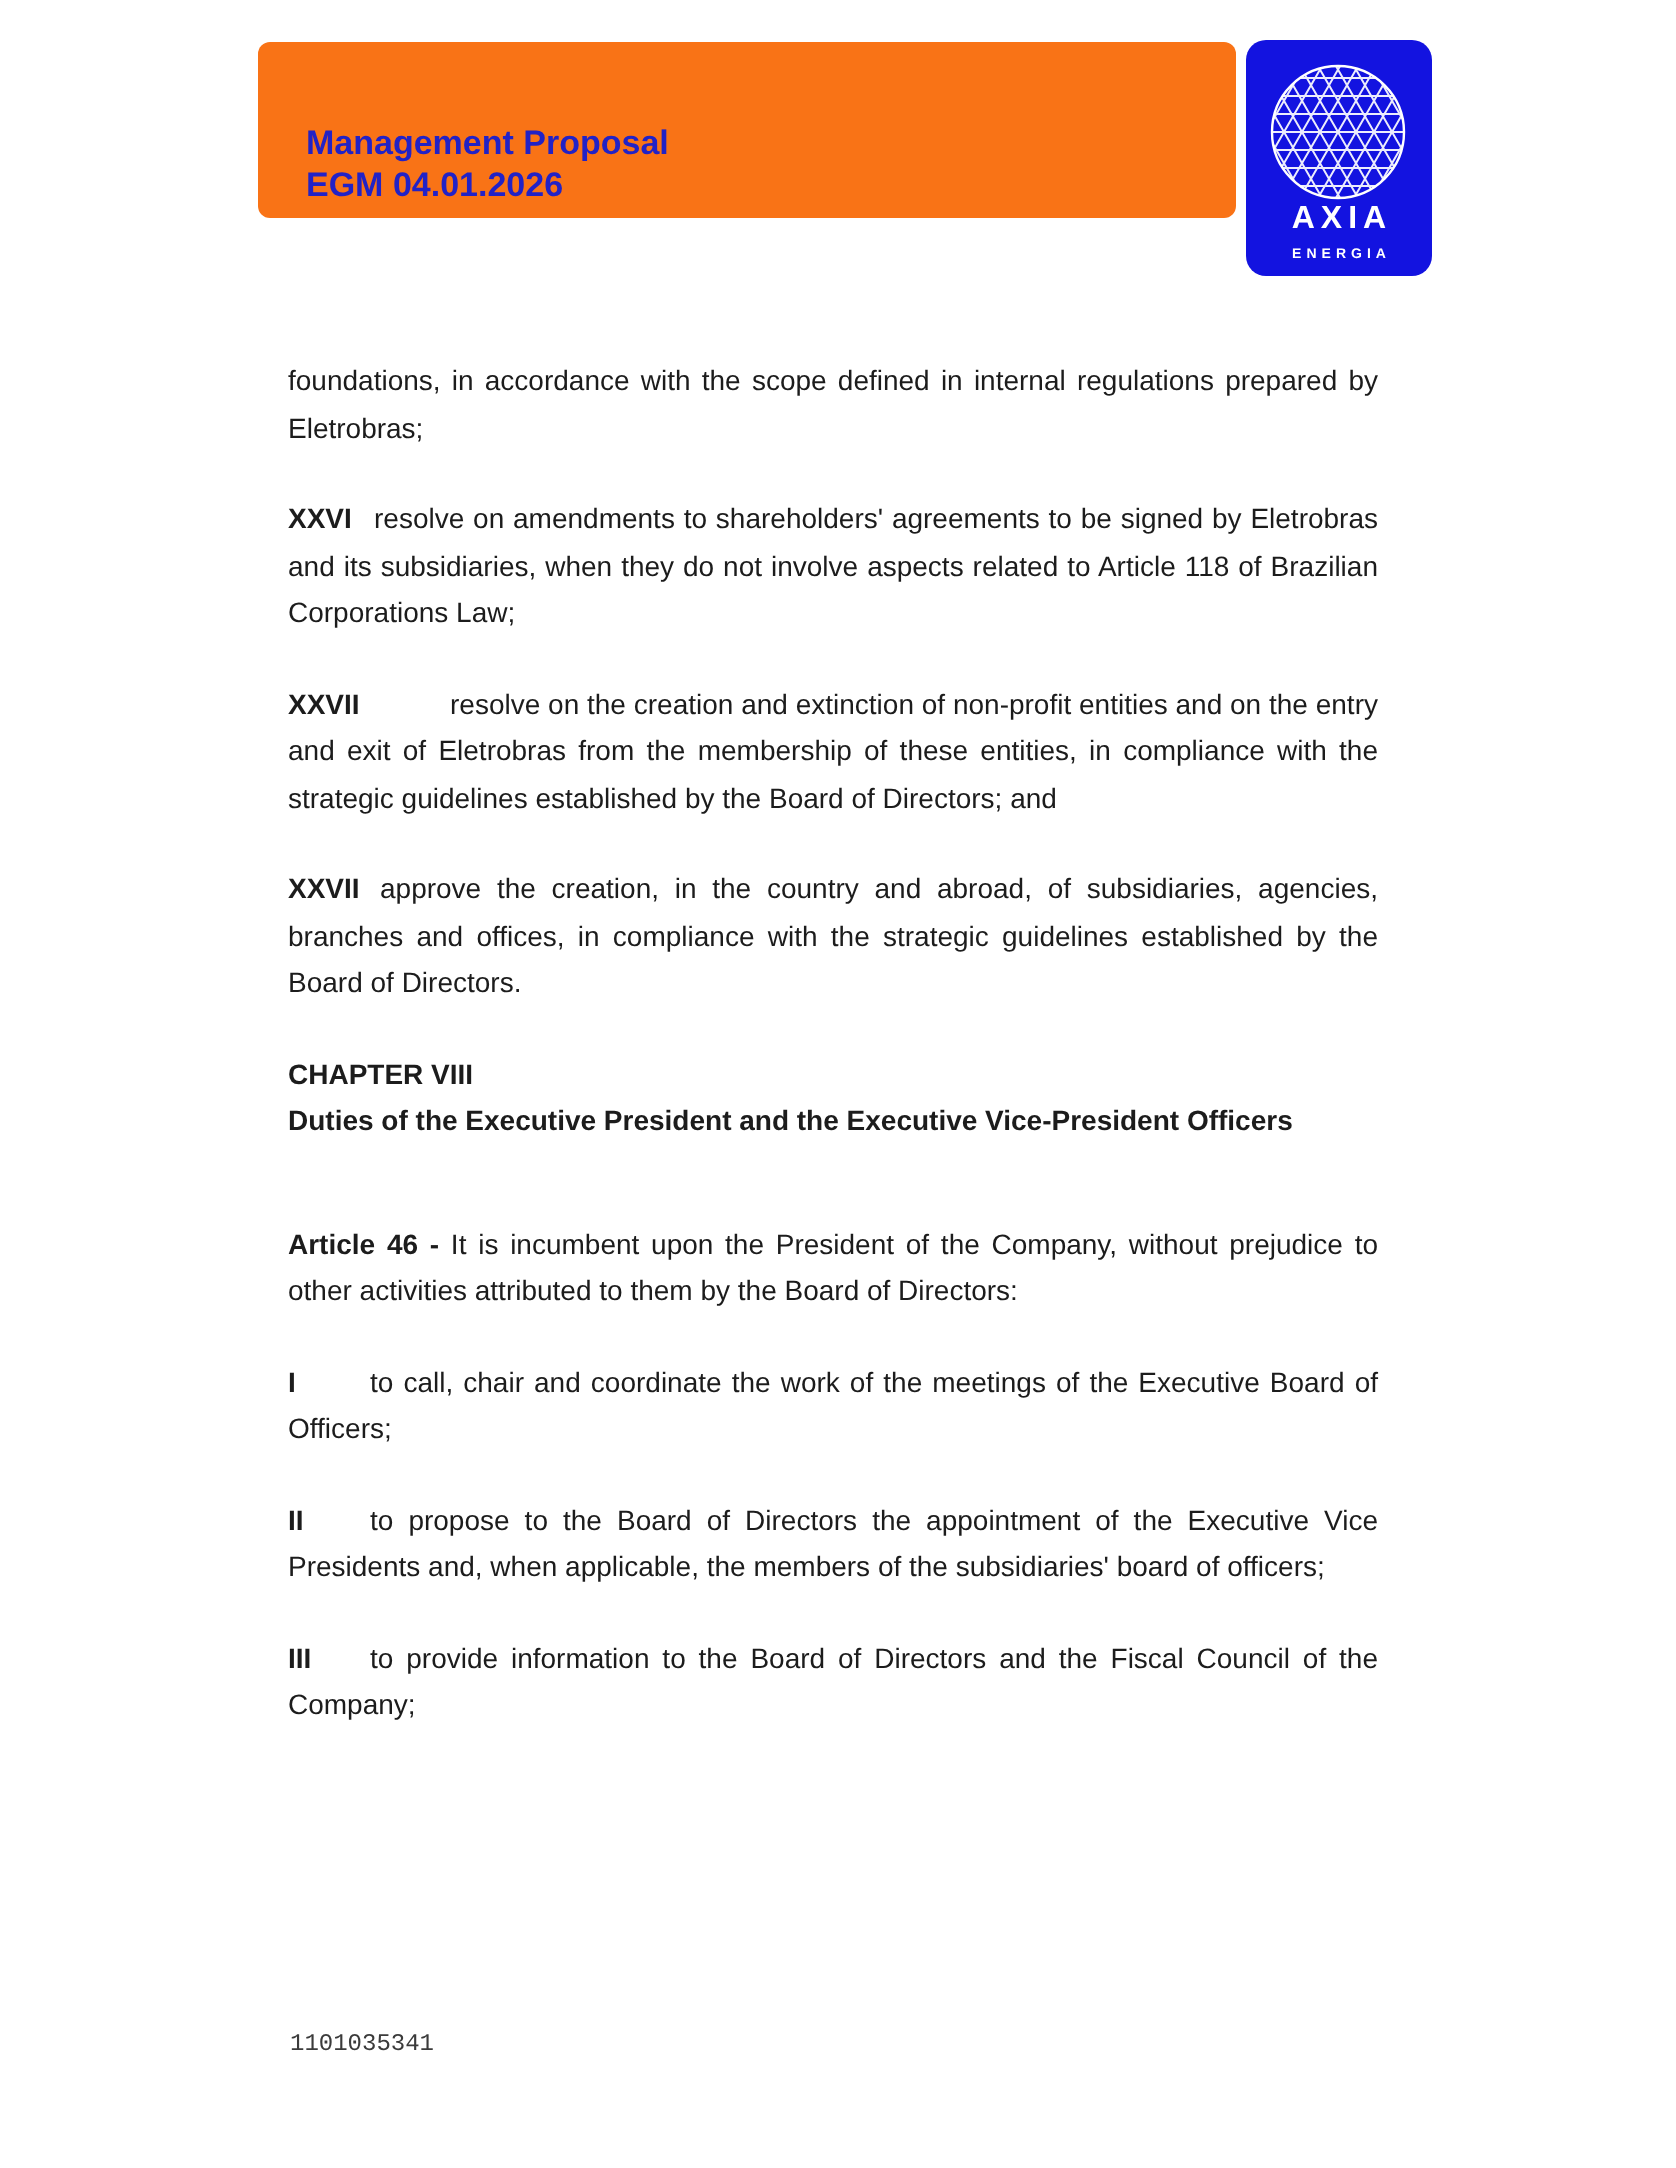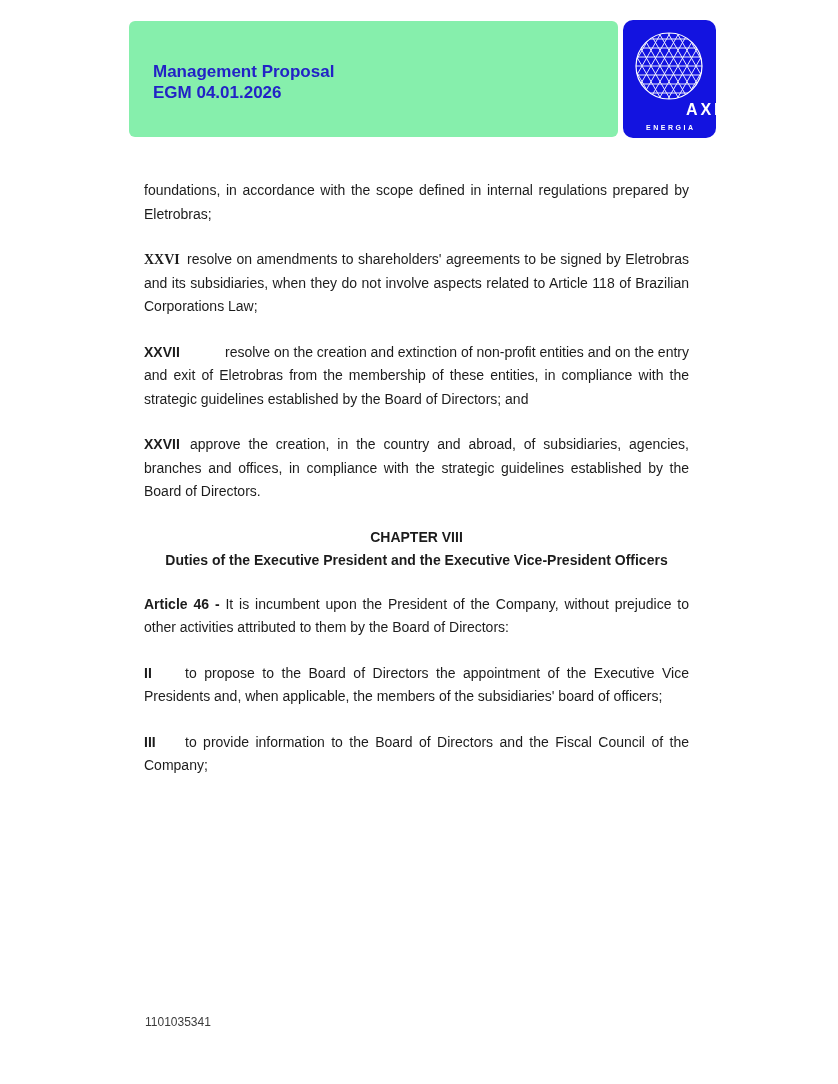--- a/index.html
+++ b/index.html
@@ -11,22 +11,22 @@
     background: #ffffff;
     overflow: hidden;
     font-family: "Liberation Sans", "DejaVu Sans", sans-serif;
     color: #1c1c1c;
   }
 
   
   .banner {
     position: absolute;
     left: 129px; top: 21px;
-    width: 489px; height: 116px;
-    background: #86efac;
+    width: 489px; height: 88px;
+    background: #f97316;
     border-radius: 6px;
   }
   .banner-title {
     position: absolute;
     left: 24px; top: 40px;
     font-size: 17px;
     line-height: 21px;
     font-weight: bold;
     color: #2222c6;
   }
@@ -40,21 +40,20 @@
   .logo svg { position: absolute; left: 0; top: 4px; }
   .logo-brand {
     position: absolute;
     left: 0; bottom: 19px; width: 100%;
     text-align: center;
     color: #ffffff;
     font-weight: bold;
     font-size: 16px;
     letter-spacing: 3px;
     text-indent: 3px;
-    margin-left: 40px;
   }
   .logo-sub {
     position: absolute;
     left: 0; bottom: 7px; width: 100%;
     text-align: center;
     color: #ffffff;
     font-weight: bold;
     font-size: 7px;
     letter-spacing: 2.5px;
     text-indent: 2.5px;
@@ -71,36 +70,35 @@
   .para {
     text-align: justify;
     margin-bottom: 22px;
   }
   .plabel {
     display: inline-block;
     font-weight: bold;
     white-space: nowrap;
     vertical-align: baseline;
   }
-  .w43 { width: 43px; font-family: Liberation Serif, serif; }
+  .w43 { width: 43px; }
   .w81 { width: 81px; }
   .w46 { width: 46px; }
   .w41 { width: 41px; }
   .chapter-heading {
-    text-align: center;
     font-weight: bold;
-    margin-bottom: 20px;
+    margin-bottom: 38px;
   }
   .article-label { font-weight: bold; }
 
   
   .footer-number {
     position: absolute;
     left: 145px; top: 1015px;
-    font-family: Liberation Sans, sans-serif;
+    font-family: Liberation Mono, monospace;
     font-size: 12px;
     color: #3b3b3b;
   }
 </style>
 </head>
 <body>
 
 <div class="page">
 
   <div class="banner">
@@ -138,20 +136,21 @@
 
     <p class="para"><span class="plabel w46">XXVII</span><span>approve the creation, in the country and abroad, of subsidiaries, agencies, branches and offices, in compliance with the strategic guidelines established by the Board of Directors.</span></p>
 
     <div class="chapter-heading">
       <div>CHAPTER VIII</div>
       <div>Duties of the Executive President and the Executive Vice-President Officers</div>
     </div>
 
     <p class="para"><span class="article-label">Article 46 -</span><span> It is incumbent upon the President of the Company, without prejudice to other activities attributed to them by the Board of Directors:</span></p>
 
+    <p class="para"><span class="plabel w41">I</span><span>to call, chair and coordinate the work of the meetings of the Executive Board of Officers;</span></p>
 
     <p class="para"><span class="plabel w41">II</span><span>to propose to the Board of Directors the appointment of the Executive Vice Presidents and, when applicable, the members of the subsidiaries' board of officers;</span></p>
 
     <p class="para"><span class="plabel w41">III</span><span>to provide information to the Board of Directors and the Fiscal Council of the Company;</span></p>
 
   </div>
 
   <div class="footer-number">1101035341</div>
 
 </div>

